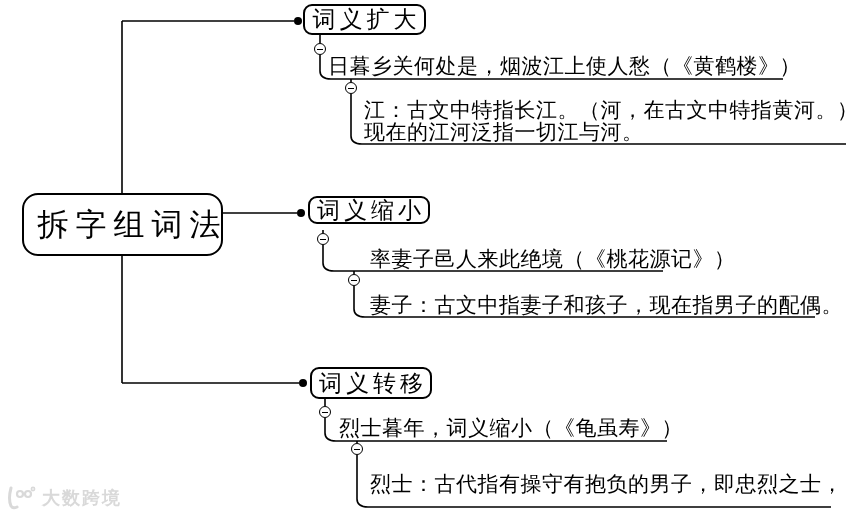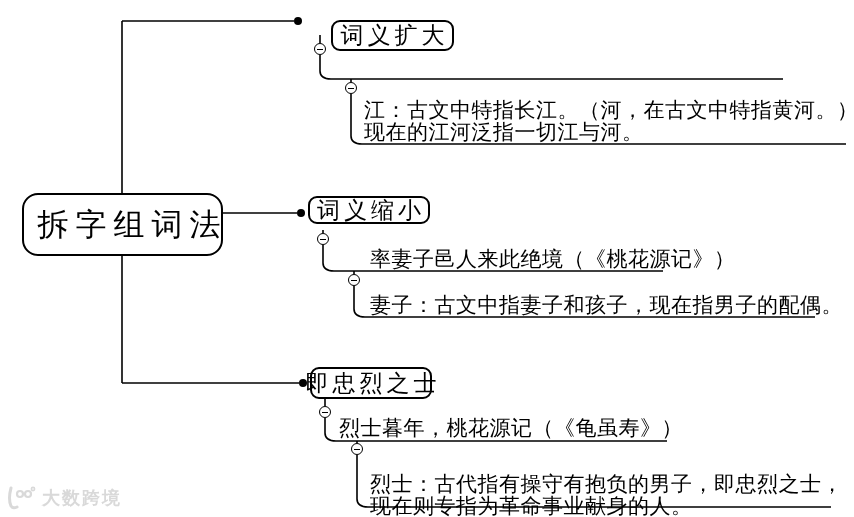--- a/index.html
+++ b/index.html
@@ -27,21 +27,21 @@
     left:22px;top:193px;width:201px;height:63px;
     border-radius:16px;
     font-size:31px;letter-spacing:7px;
     padding-left:20px; 
   }
   .branch-box{
     border-radius:9px;
     font-size:23px;letter-spacing:4px;
     padding-left:4px;
   }
-  .box-b1{left:303px;top:20px;width:123px;height:31px;margin-left:28px;}
+  .box-b1{left:303px;top:4px;width:123px;height:31px;}
   .box-b2{left:308px;top:196px;width:122px;height:28px;}
   .box-b3{left:310px;top:367px;width:122px;height:32px;}
 
   .leaf{
     position:absolute;
     font-size:21px;
     line-height:21.5px;
     white-space:nowrap;
     letter-spacing:0.5px;
   }
@@ -116,45 +116,45 @@
   </svg>
 
   <div class="node-box root-box">
     <span>拆字组词法</span>
   </div>
 
   <div class="node-box branch-box box-b1">
     <span>词义扩大</span>
   </div>
   <div class="collapse ca1"></div>
+  <div class="leaf ex-b1">日暮乡关何处是，烟波江上使人愁（《黄鹤楼》）</div>
   <div class="collapse ca2"></div>
   <div class="leaf nt-b1">
     <div>江：古文中特指长江。（河，在古文中特指黄河。）</div>
     <div>现在的江河泛指一切江与河。</div>
   </div>
 
   <div class="node-box branch-box box-b2">
     <span>词义缩小</span>
   </div>
   <div class="collapse cb1"></div>
   <div class="leaf ex-b2">率妻子邑人来此绝境（《桃花源记》）</div>
   <div class="collapse cb2"></div>
   <div class="leaf nt-b2">
     <div>妻子：古文中指妻子和孩子，现在指男子的配偶。</div>
   </div>
 
   <div class="node-box branch-box box-b3">
-    <span>即忠烈之士</span>
+    <span>词义转移</span>
   </div>
   <div class="collapse cc1"></div>
-  <div class="leaf ex-b3">烈士暮年，桃花源记（《龟虽寿》）</div>
+  <div class="leaf ex-b3">烈士暮年，词义缩小（《龟虽寿》）</div>
   <div class="collapse cc2"></div>
   <div class="leaf nt-b3">
     <div>烈士：古代指有操守有抱负的男子，即忠烈之士，</div>
-    <div>现在则专指为革命事业献身的人。</div>
   </div>
 
   <div class="watermark">
     <svg width="30" height="26" viewBox="0 0 30 26">
       <path d="M5,3 Q2,14 5,21 Q7,24 11,22" fill="none" stroke="#d9d9d9" stroke-width="3" stroke-linecap="round"></path>
       <circle cx="14" cy="9" r="3" fill="none" stroke="#d9d9d9" stroke-width="2.2"></circle>
       <circle cx="22" cy="9" r="3" fill="none" stroke="#d9d9d9" stroke-width="2.2"></circle>
       <circle cx="27" cy="4" r="1.6" fill="none" stroke="#d9d9d9" stroke-width="1.6"></circle>
     </svg>
     <span class="wm-text">大数跨境</span>

